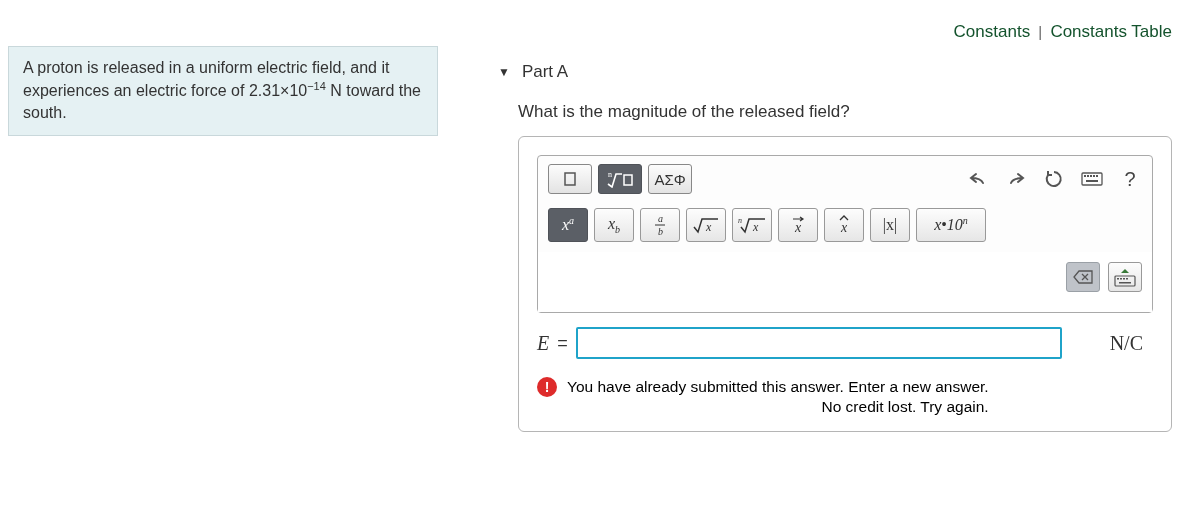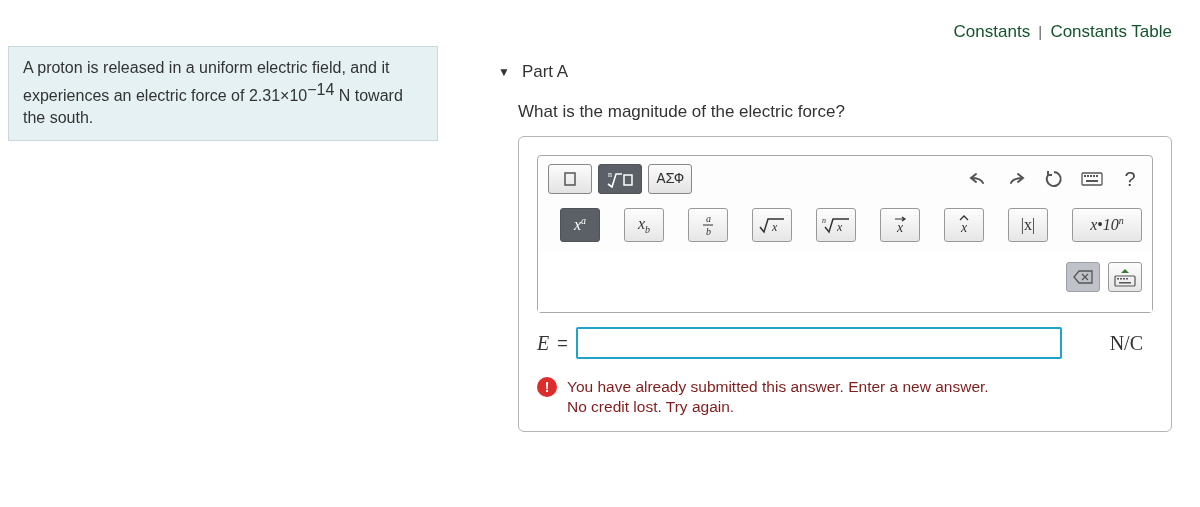--- a/index.html
+++ b/index.html
@@ -11,21 +11,21 @@
     .right-col { flex: 1; padding-right: 20px; }
     
     .problem-box {
       background: #e5f1f3;
       border: 1px solid #c9d8db;
       padding: 10px 14px 12px;
       margin-top: 30px;
       line-height: 1.35;
       font-size: 16px;
     }
-    .problem-box .exp { font-size: 16px; vertical-align: super; }
+    .problem-box .exp { font-size: 11px; vertical-align: super; }
     
     .top-links { text-align: right; margin-bottom: 20px; padding-top: 6px; }
     .top-links a { color: #14532d; text-decoration: none; font-size: 17px; }
     .top-links .sep { color: #666; margin: 0 4px; }
     
     .part-header { display: flex; align-items: center; gap: 12px; margin-bottom: 20px; margin-left: 30px; }
     .part-header .collapse-icon { cursor: pointer; font-size: 12px; }
     .part-header .title { font-weight: normal; font-size: 17px; }
     
     .question { margin-left: 50px; margin-bottom: 14px; font-size: 17px; }
@@ -67,24 +67,23 @@
       background: #5b5f66;
       color: #fff;
       border-color: #4f5258;
     }
     
     .palette-right-controls { display: flex; align-items: center; gap: 14px; }
     .ctrl-btn { width: 24px; height: 22px; display: flex; align-items: center; justify-content: center; cursor: pointer; color: #444; }
     
     .palette-row {
       display: flex;
-      gap: 24px;
+      gap: 6px;
       padding: 6px 10px 10px;
       flex-wrap: wrap;
-      justify-content: flex-end;
     }
     .math-btn {
       border: 1px solid #999;
       background: linear-gradient(#fdfdfd,#e6e6e6);
       border-radius: 3px;
       min-width: 40px;
       height: 34px;
       display: flex;
       align-items: center;
       justify-content: center;
@@ -149,21 +148,21 @@
       background: #de2b2b;
       border-radius: 50%;
       color: #fff;
       font-weight: bold;
       display: flex;
       align-items: center;
       justify-content: center;
       font-size: 14px;
       flex-shrink: 0;
     }
-    .feedback-text { color: #7f1d1d; font-size: 15.5px; line-height: 1.3; }
+    .feedback-text { color: #000000; font-size: 15.5px; line-height: 1.3; text-align: right; }
     
     svg { display: block; }
   </style>
 </head>
 <body>
 
 <div class="container">
   <div class="left-col">
     <div class="problem-box">
       <span>A proton is released in a uniform electric field, and it experiences an electric force of</span>
@@ -176,40 +175,40 @@
       <a href="#">Constants</a>
       <span class="sep">|</span>
       <a href="#">Constants Table</a>
     </div>
 
     <div class="part-header">
       <span class="collapse-icon">▼</span>
       <span class="title">Part A</span>
     </div>
 
-    <div class="question">What is the magnitude of the electric force?</div>
+    <div class="question">What is the magnitude of the released field?</div>
 
     <div class="answer-panel">
       <div class="palette-box">
         <div class="palette-top">
           <div class="palette-tabs">
             <div class="palette-tab">
               <svg width="12" height="14" viewBox="0 0 12 14">
                   <rect x="1" y="1" width="10" height="12" fill="none" stroke="#555" stroke-width="1.5"></rect>
                 </svg>
             </div>
             <div class="palette-tab active">
               <svg width="28" height="18" viewBox="0 0 28 18">
                 <text x="2" y="7" font-size="8" fill="#fff" font-family="serif">n</text>
                 <path d="M2 14 L6 17 L10 4 L16 4" stroke="#fff" stroke-width="1.6" fill="none"></path>
                 <rect x="18" y="5" width="8" height="10" fill="none" stroke="#fff" stroke-width="1.5"></rect>
               </svg>
             </div>
             <div class="palette-tab">
-              <span style="font-family:Liberation Mono, monospace;">ΑΣΦ</span>
+              <span style="font-family:Liberation Sans, sans-serif;">ΑΣΦ</span>
             </div>
           </div>
           <div class="palette-right-controls">
             <div class="ctrl-btn">
               <svg width="18" height="16" viewBox="0 0 18 16">
                   <path d="M7 3 L2 7 L7 11 M2 7 Q12 7 14 12" stroke="#555" stroke-width="2" fill="none" stroke-linecap="round"></path>
                 </svg>
             </div>
             <div class="ctrl-btn">
               <svg width="18" height="16" viewBox="0 0 18 16">

